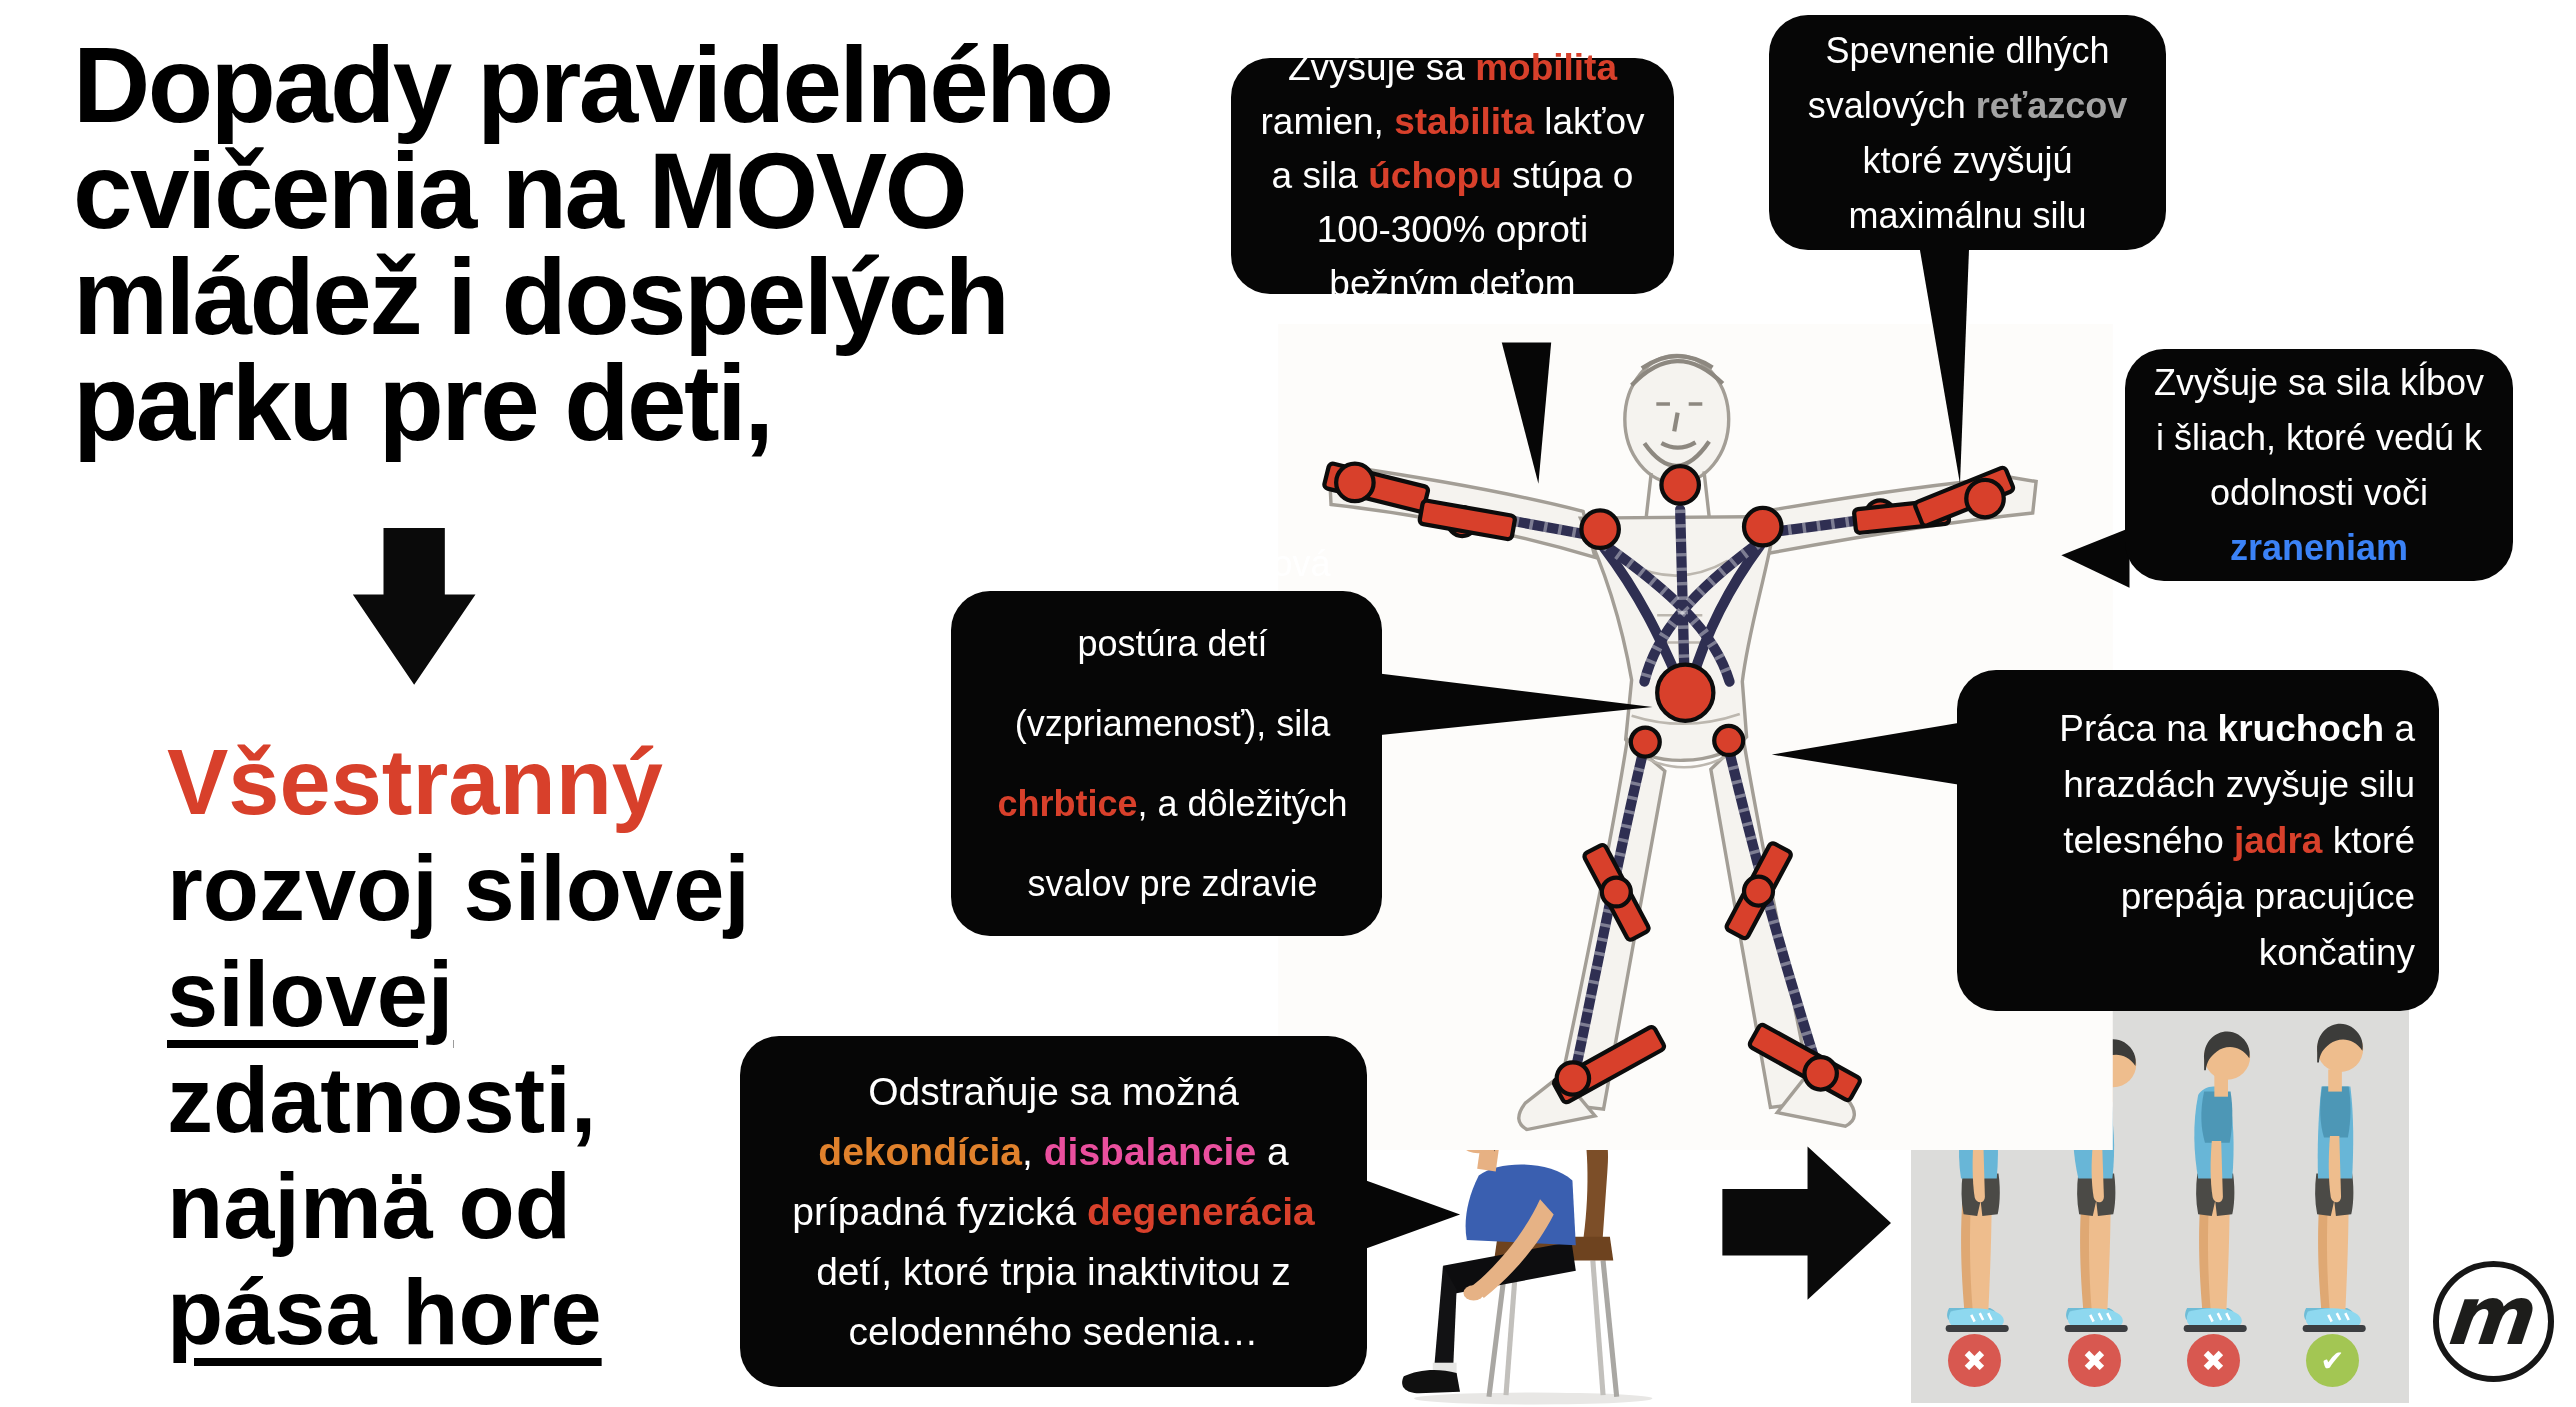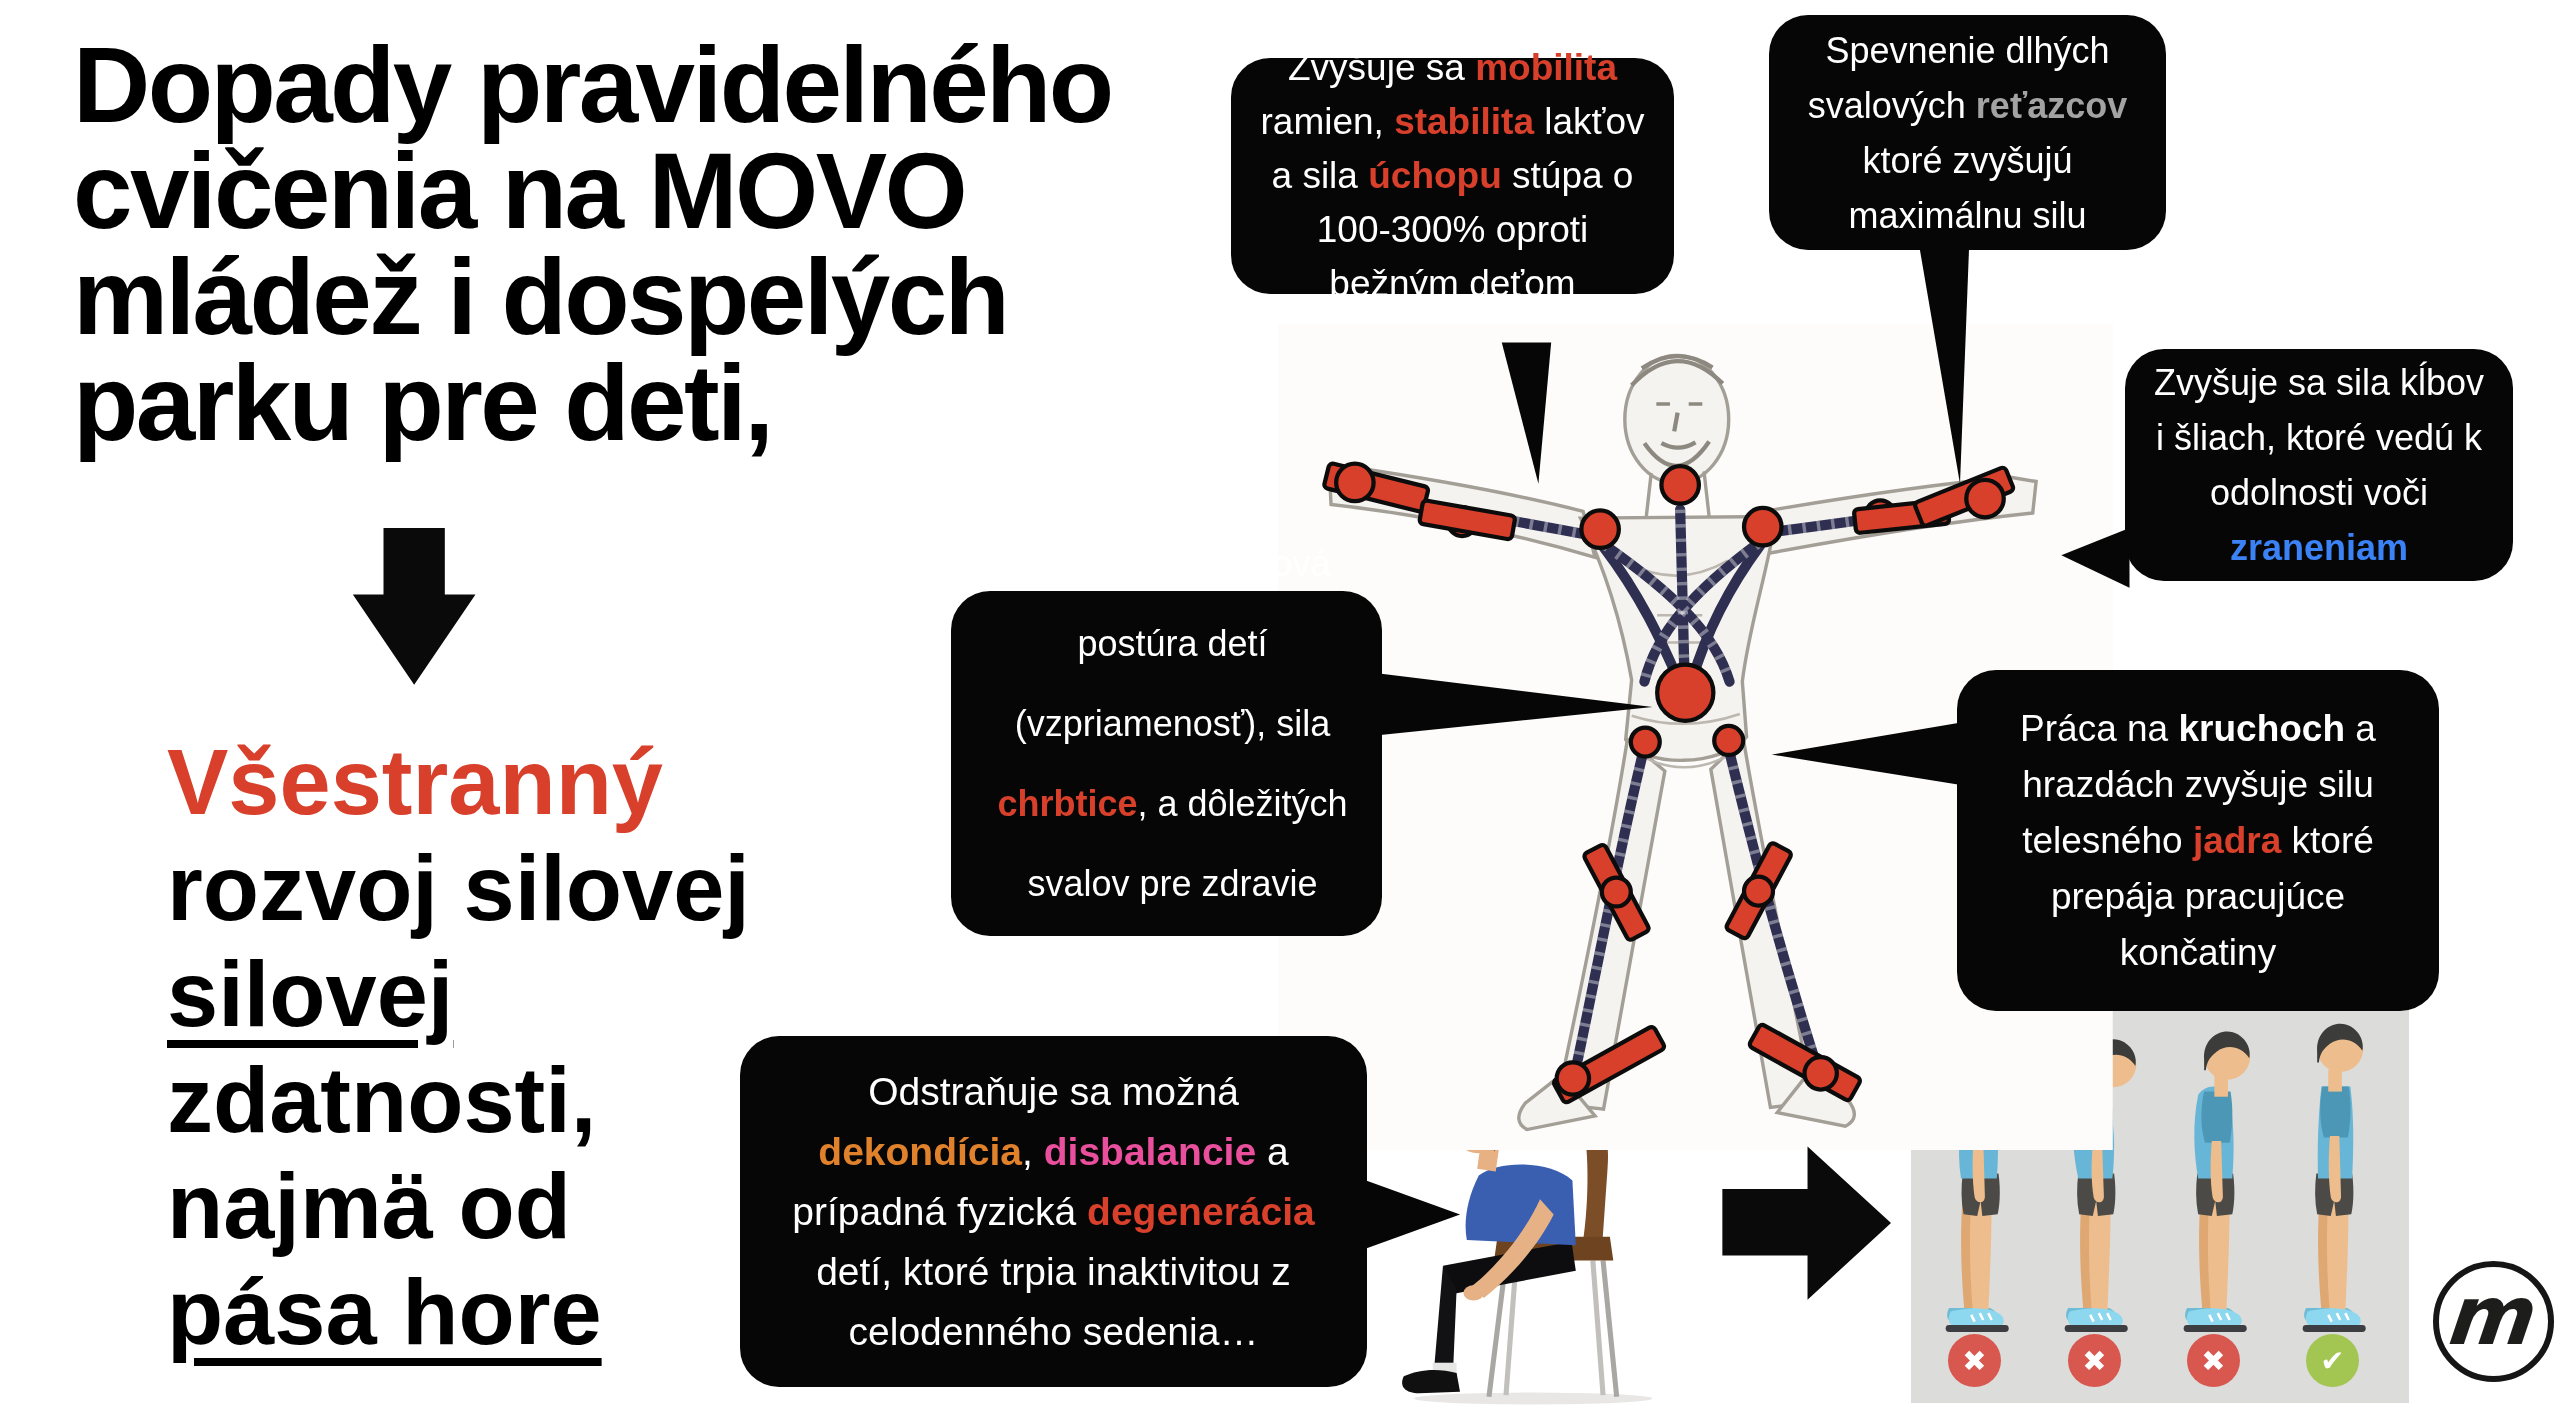--- a/index.html
+++ b/index.html
@@ -285,21 +285,21 @@
   </p>
 </div>
 
 <div class="callout co-posture">
   <p style="margin:0;">
     <span>Zlepšuje sa celková postúra detí (vzpriamenosť), sila </span><span class="hl" style="color: rgb(216, 64, 43);">chrbtice</span><span>, a dôležitých svalov pre zdravie človeka</span>
   </p>
 </div>
 
 <div class="callout co-core">
-  <p style="margin:0;">
+  <p style="margin:0;text-align:right;">
     <span>Práca na </span><span class="hl">kruchoch</span><span> a hrazdách zvyšuje silu telesného </span><span class="hl" style="color: rgb(216, 64, 43);">jadra</span><span> ktoré prepája pracujúce končatiny</span>
   </p>
 </div>
 
 <div class="callout co-sedentary">
   <p style="margin:1px;">
     <span>Odstraňuje sa možná </span><span class="hl" style="color: rgb(224, 129, 44);">dekondícia</span><span>, </span><span class="hl" style="color: rgb(234, 79, 158);">disbalancie</span><span> a prípadná fyzická </span><span class="hl" style="color: rgb(216, 64, 43);">degenerácia</span><span> detí, ktoré trpia inaktivitou z celodenného sedenia…</span>
   </p>
 </div>
 

